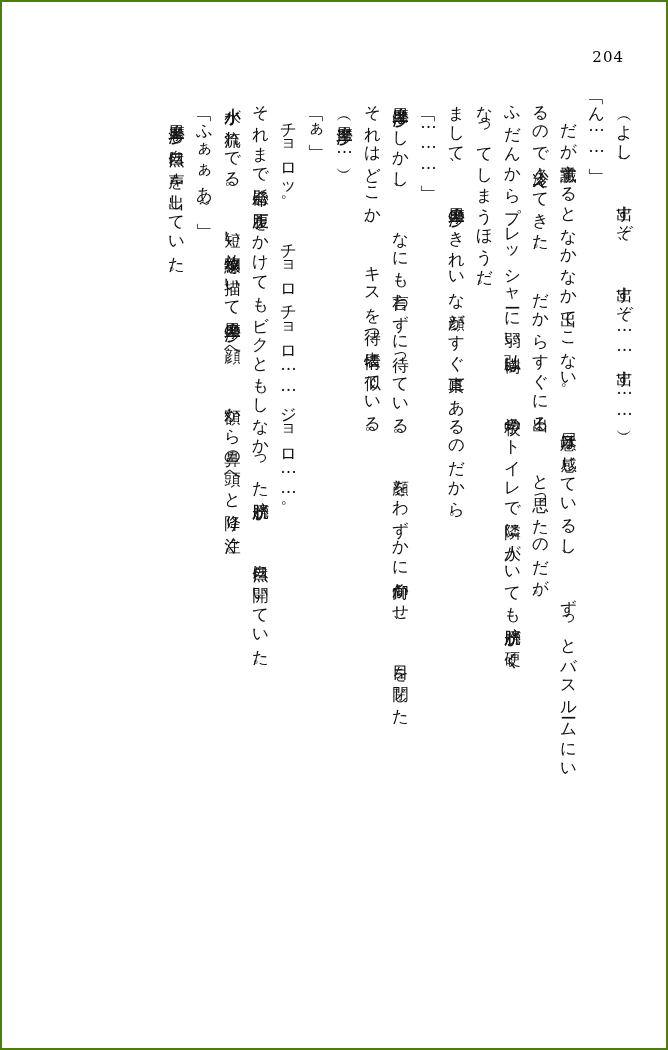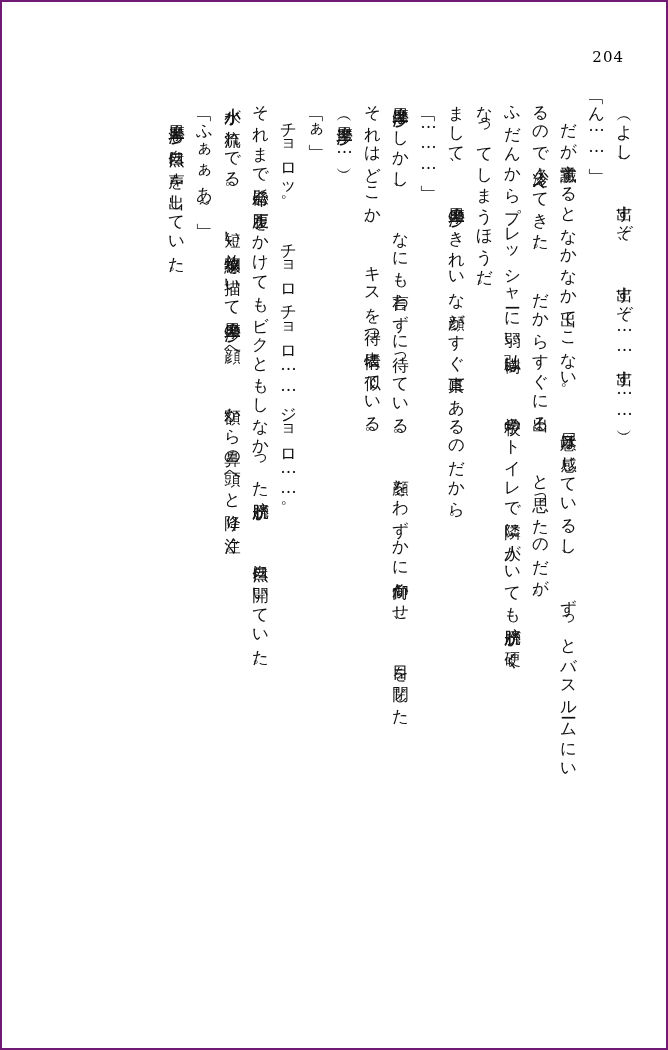--- a/index.html
+++ b/index.html
@@ -16,21 +16,21 @@
     position: relative;
   }
 
   .page {
     position: absolute;
     left: 0;
     top: 0;
     width: 668px;
     height: 1050px;
     box-sizing: border-box;
-    border: 2px solid #701a75;
+    border: 2px solid #4d7c0f;
     background: #ffffff;
   }
 
   .page-number {
     position: absolute;
     top: 46px;
     right: 42px;
     font-size: 15px;
     letter-spacing: 1px;
     font-family: "DejaVu Serif", "Liberation Serif", serif;

